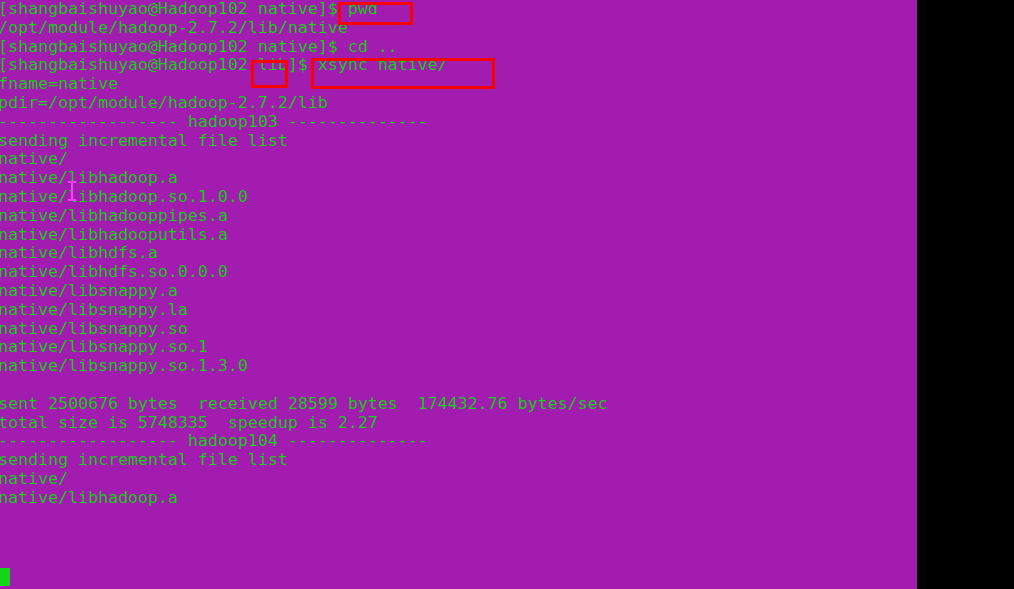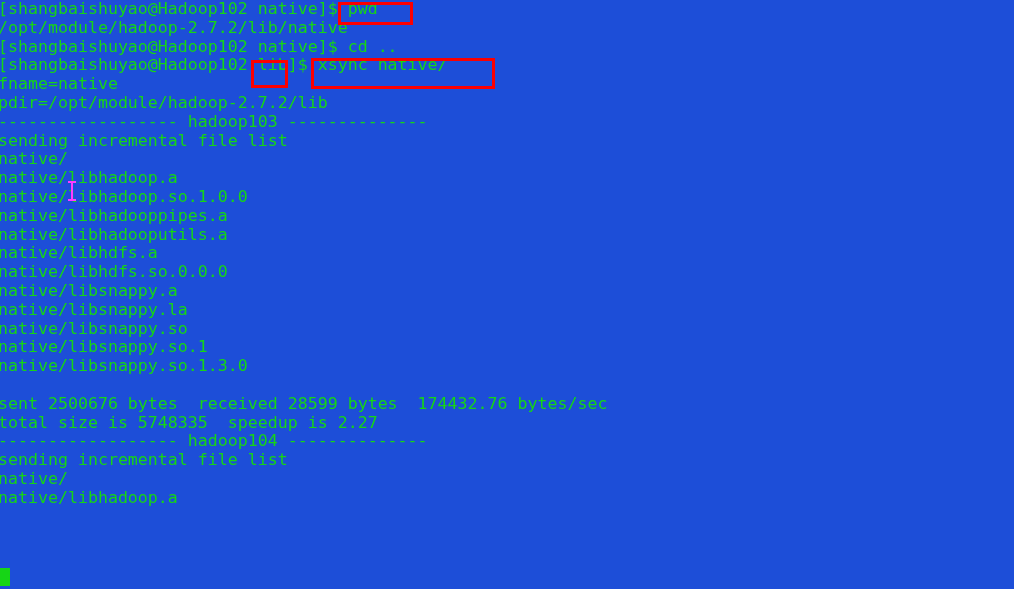--- a/index.html
+++ b/index.html
@@ -3,23 +3,23 @@
 <meta charset="utf-8">
 <title>Terminal</title>
 <style>
   html, body {
     margin: 0;
     padding: 0;
     background: #000000;
   }
   #screen {
     position: relative;
-    width: 1014px;
+    width: 917px;
     height: 589px;
-    background: #1d4ed8;
+    background: #a21caf;
     overflow: hidden;
     font-family: "DejaVu Sans Mono", "Liberation Mono", monospace;
   }
   #terminal {
     position: absolute;
     left: -2px;
     top: 0px;
     width: 1020px;
     height: 589px;
   }

